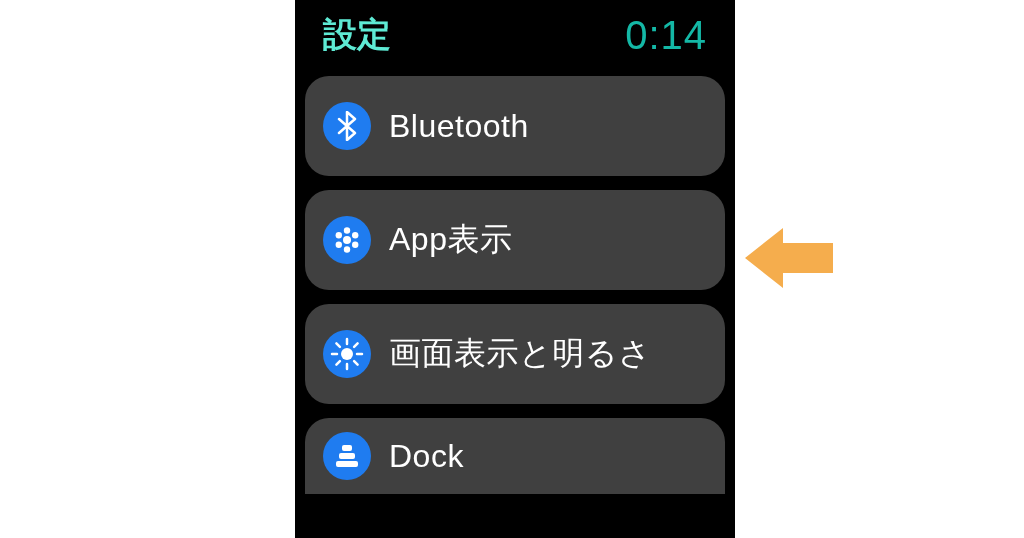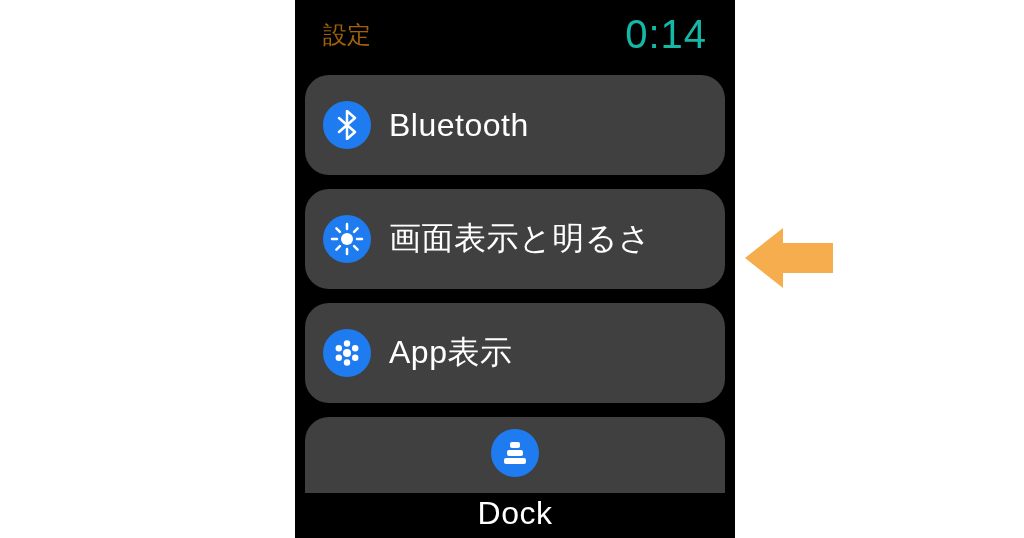--- a/index.html
+++ b/index.html
@@ -20,23 +20,23 @@
       background: #000000;
       overflow: hidden;
     }
     .header {
       display: flex;
       justify-content: space-between;
       align-items: center;
       padding: 12px 28px 18px 28px;
     }
     .header-title {
-      color: #a16207;
-      font-size: 24px;
-      font-weight: 400;
+      color: #5eead4;
+      font-size: 34px;
+      font-weight: 700;
     }
     .header-time {
       color: #14b8a6;
       font-size: 40px;
       font-weight: 500;
       letter-spacing: 1px;
     }
     .list {
       display: flex;
       flex-direction: column;
@@ -49,21 +49,20 @@
       height: 100px;
       display: flex;
       align-items: center;
       padding: 12px 18px;
       gap: 18px;
     }
     .list-item:last-child {
       height: 76px;
       border-bottom-left-radius: 0;
       border-bottom-right-radius: 0;
-      flex-direction: column;
     }
     .icon-badge {
       width: 48px;
       height: 48px;
       border-radius: 50%;
       background: #1f7cf0;
       display: flex;
       align-items: center;
       justify-content: center;
       flex: 0 0 auto;
@@ -98,50 +97,50 @@
       <div class="icon-badge">
         <svg width="20" height="30" viewBox="0 0 20 30">
           <path d="M10 1 L10 29 M10 1 L18 8 L2 22 M10 29 L18 22 L2 8" stroke="#ffffff" stroke-width="2.5" fill="none" stroke-linejoin="round" stroke-linecap="round"></path>
         </svg>
       </div>
       <div class="list-label">Bluetooth</div>
     </div>
 
     <div class="list-item">
       <div class="icon-badge">
+        <svg width="30" height="30" viewBox="0 0 30 30">
+          <circle cx="15" cy="15" r="4" fill="#ffffff"></circle>
+          <circle cx="15" cy="5.5" r="3.2" fill="#ffffff"></circle>
+          <circle cx="15" cy="24.5" r="3.2" fill="#ffffff"></circle>
+          <circle cx="6.8" cy="10.3" r="3.2" fill="#ffffff"></circle>
+          <circle cx="23.2" cy="10.3" r="3.2" fill="#ffffff"></circle>
+          <circle cx="6.8" cy="19.7" r="3.2" fill="#ffffff"></circle>
+          <circle cx="23.2" cy="19.7" r="3.2" fill="#ffffff"></circle>
+        </svg>
+      </div>
+      <div class="list-label">App表示</div>
+    </div>
+
+    <div class="list-item">
+      <div class="icon-badge">
         <svg width="34" height="34" viewBox="0 0 34 34">
           <circle cx="17" cy="17" r="6" fill="#ffffff"></circle>
           <g stroke="#ffffff" stroke-width="2.5" stroke-linecap="round">
             <line x1="17" y1="2" x2="17" y2="7"></line>
             <line x1="17" y1="27" x2="17" y2="32"></line>
             <line x1="2" y1="17" x2="7" y2="17"></line>
             <line x1="27" y1="17" x2="32" y2="17"></line>
             <line x1="6.4" y1="6.4" x2="9.9" y2="9.9"></line>
             <line x1="24.1" y1="24.1" x2="27.6" y2="27.6"></line>
             <line x1="6.4" y1="27.6" x2="9.9" y2="24.1"></line>
             <line x1="24.1" y1="9.9" x2="27.6" y2="6.4"></line>
           </g>
         </svg>
       </div>
       <div class="list-label">画面表示と明るさ</div>
-    </div>
-
-    <div class="list-item">
-      <div class="icon-badge">
-        <svg width="30" height="30" viewBox="0 0 30 30">
-          <circle cx="15" cy="15" r="4" fill="#ffffff"></circle>
-          <circle cx="15" cy="5.5" r="3.2" fill="#ffffff"></circle>
-          <circle cx="15" cy="24.5" r="3.2" fill="#ffffff"></circle>
-          <circle cx="6.8" cy="10.3" r="3.2" fill="#ffffff"></circle>
-          <circle cx="23.2" cy="10.3" r="3.2" fill="#ffffff"></circle>
-          <circle cx="6.8" cy="19.7" r="3.2" fill="#ffffff"></circle>
-          <circle cx="23.2" cy="19.7" r="3.2" fill="#ffffff"></circle>
-        </svg>
-      </div>
-      <div class="list-label">App表示</div>
     </div>
 
     <div class="list-item">
       <div class="icon-badge">
         <svg width="26" height="26" viewBox="0 0 26 26">
           <rect x="8" y="2" width="10" height="6" rx="2" fill="#ffffff"></rect>
           <rect x="5" y="10" width="16" height="6" rx="2" fill="#ffffff"></rect>
           <rect x="2" y="18" width="22" height="6" rx="2" fill="#ffffff"></rect>
         </svg>
       </div>

